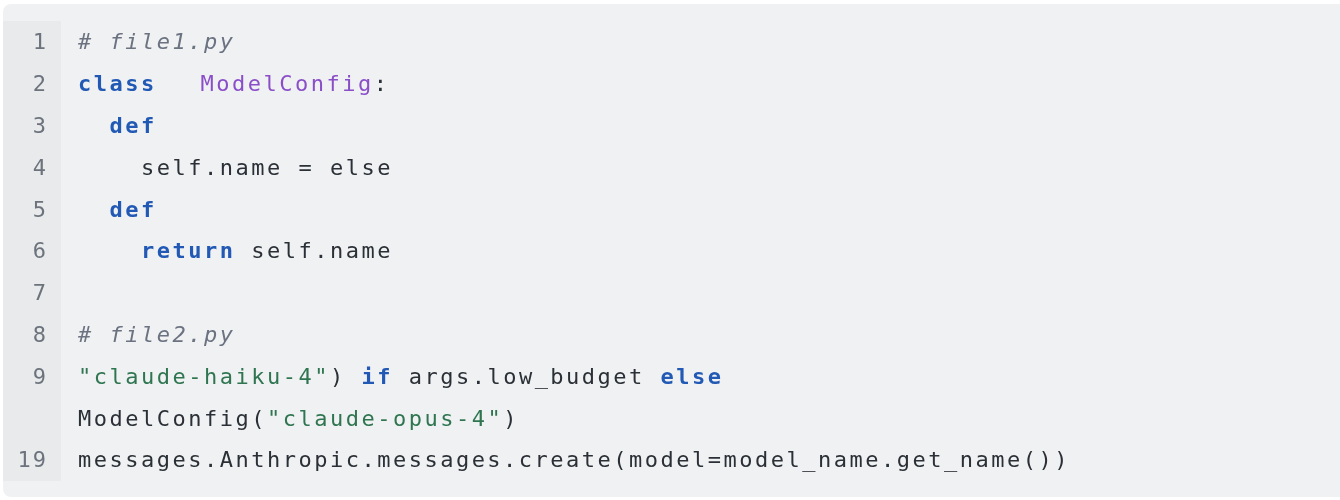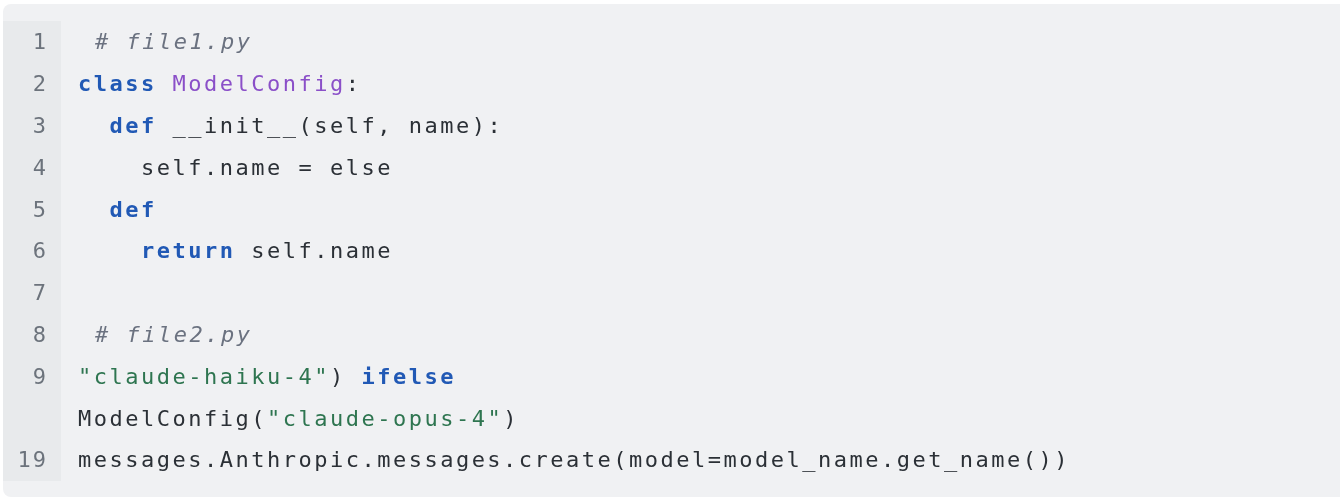--- a/index.html
+++ b/index.html
@@ -55,34 +55,34 @@
     font-size: 22px;
     letter-spacing: 2.5px;
     color: var(--plain, #2b3036);
     display: flex;
     align-items: center;
     white-space: pre;
   }
 
   .tok-plain   { color: var(--plain, #2b3036); }
   .tok-keyword { color: var(--keyword, #2159b5); font-weight: bold; }
-  .tok-classname { color: var(--classname, #8a4fc8); }
+  .tok-classname { color: var(--classname, #8a4fc8); margin-left: 28px; }
   .tok-string  { color: var(--string, #2e7550); }
-  .tok-comment { color: var(--comment, #6b7280); font-style: italic; margin-left: 17px; }
+  .tok-comment { color: var(--comment, #6b7280); font-style: italic; }
 </style>
 </head>
 <body style="background: rgb(255, 255, 255);">
 
 <div class="code-block">
   <div id="code-rows">
       <div class="code-row"><div class="gutter-cell">1</div><div class="code-cell"><span class="tok-comment"># file1.py</span></div></div>
       <div class="code-row"><div class="gutter-cell">2</div><div class="code-cell"><span class="tok-keyword">class</span><span class="tok-plain"> </span><span class="tok-classname">ModelConfig</span><span class="tok-plain">:</span></div></div>
-      <div class="code-row"><div class="gutter-cell">3</div><div class="code-cell"><span class="tok-plain">  </span><span class="tok-keyword">def</span><span class="tok-plain"> __init__(self, name):</span></div></div>
+      <div class="code-row"><div class="gutter-cell">3</div><div class="code-cell"><span class="tok-plain">  </span><span class="tok-keyword">def</span></div></div>
       <div class="code-row"><div class="gutter-cell">4</div><div class="code-cell"><span class="tok-plain">    self.name = else</span></div></div>
       <div class="code-row"><div class="gutter-cell">5</div><div class="code-cell"><span class="tok-plain">  </span><span class="tok-keyword">def</span></div></div>
       <div class="code-row"><div class="gutter-cell">6</div><div class="code-cell"><span class="tok-plain">    </span><span class="tok-keyword">return</span><span class="tok-plain"> self.name</span></div></div>
       <div class="code-row"><div class="gutter-cell">7</div><div class="code-cell"></div></div>
       <div class="code-row"><div class="gutter-cell">8</div><div class="code-cell"><span class="tok-comment"># file2.py</span></div></div>
-      <div class="code-row"><div class="gutter-cell">9</div><div class="code-cell"><span class="tok-string">"claude-haiku-4"</span><span class="tok-plain">) </span><span class="tok-keyword">if</span><span class="tok-keyword">else</span></div></div>
+      <div class="code-row"><div class="gutter-cell">9</div><div class="code-cell"><span class="tok-string">"claude-haiku-4"</span><span class="tok-plain">) </span><span class="tok-keyword">if</span><span class="tok-plain"> args.low_budget </span><span class="tok-keyword">else</span></div></div>
       <div class="code-row"><div class="gutter-cell"></div><div class="code-cell"><span class="tok-plain">ModelConfig(</span><span class="tok-string">"claude-opus-4"</span><span class="tok-plain">)</span></div></div>
       <div class="code-row"><div class="gutter-cell">19</div><div class="code-cell"><span class="tok-plain">messages.Anthropic.messages.create(model=model_name.get_name())</span></div></div>
     </div>
 </div>
 
 </body></html>

